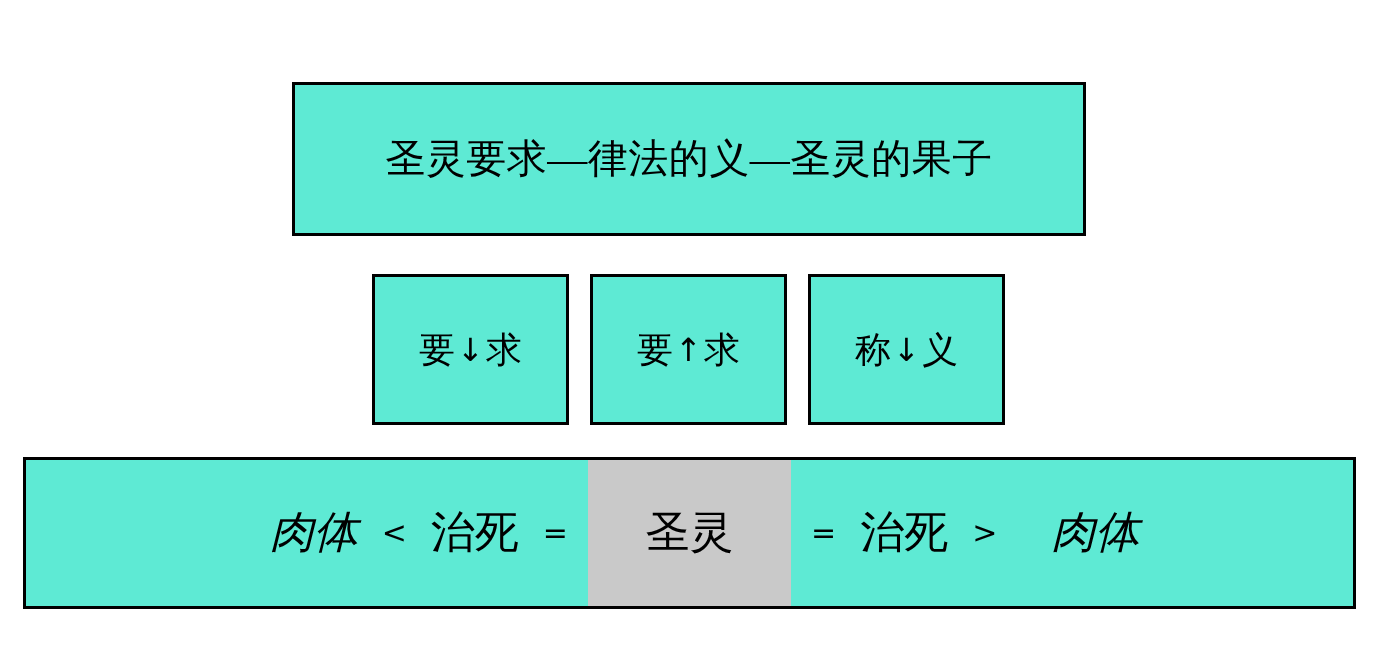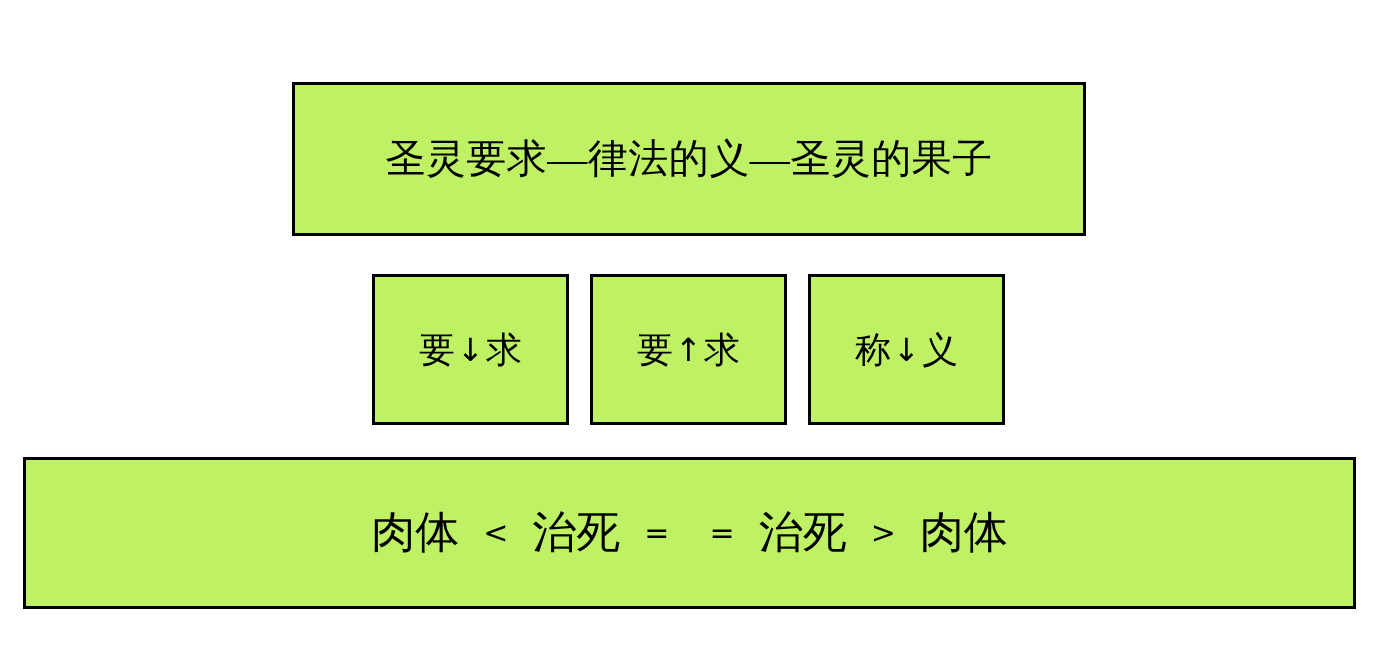--- a/index.html
+++ b/index.html
@@ -18,21 +18,21 @@
     height: 664px;
     background: #ffffff;
     overflow: hidden;
   }
 
   
   .box {
     position: absolute;
     box-sizing: border-box;
     border: 3px solid #000000;
-    background: #bef264;
+    background: #5eead4;
     display: flex;
     align-items: center;
     justify-content: center;
   }
 
   
   .title-box {
     left: 292px;
     top: 82px;
     width: 794px;
@@ -91,21 +91,23 @@
   .eq-token {
     font-size: 44px;
     line-height: 1;
     white-space: nowrap;
     display: inline-flex;
     align-items: center;
     justify-content: center;
     height: 100%;
   }
   .eq-token.italic {
+    font-style: italic;
     padding: 0 4px;
+    margin-left: 30px;
   }
   .eq-token.plain {
     padding: 2px 4px;
   }
   .eq-token.op {
     font-family: "DejaVu Sans", sans-serif;
     font-size: 30px;
     padding: 0 20px;
   }
   .eq-token.highlight {
@@ -146,20 +148,21 @@
       <span>义</span>
     </span>
   </div>
 
   <div class="box bottom-bar">
     <div class="eq-row" id="eq-row">
         <span class="eq-token italic">肉体</span>
         <span class="eq-token op">&lt;</span>
         <span class="eq-token plain">治死</span>
         <span class="eq-token op">=</span>
+        <span class="eq-token highlight" style="background: rgb(201, 201, 201);">圣灵</span>
         <span class="eq-token op">=</span>
         <span class="eq-token plain">治死</span>
         <span class="eq-token op">&gt;</span>
         <span class="eq-token italic">肉体</span>
       </div>
   </div>
 
 </div>
 
 </body></html>

